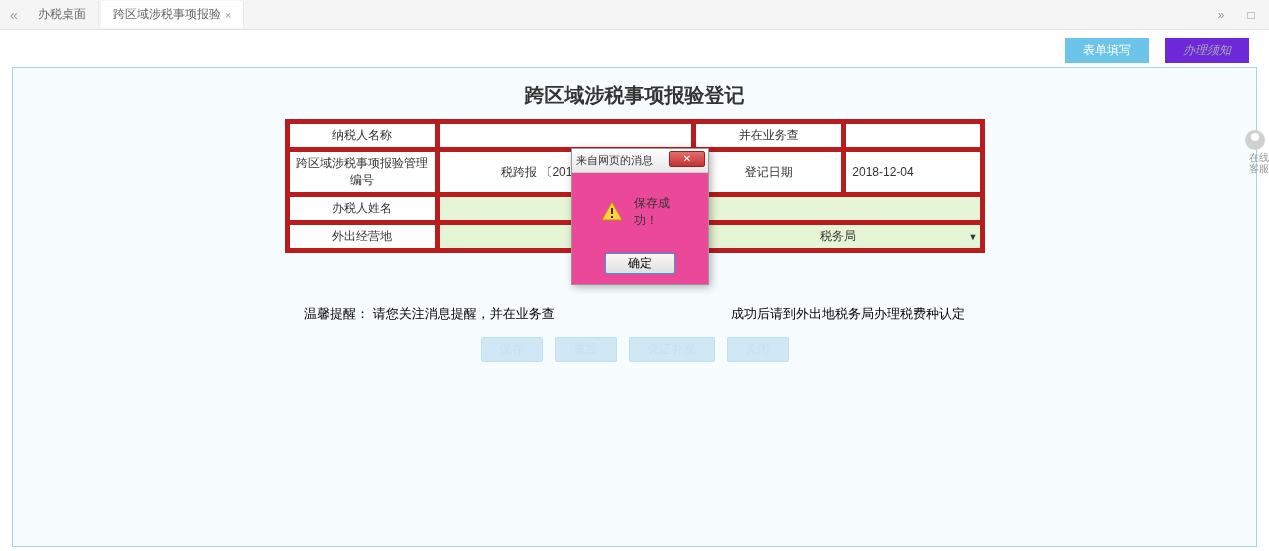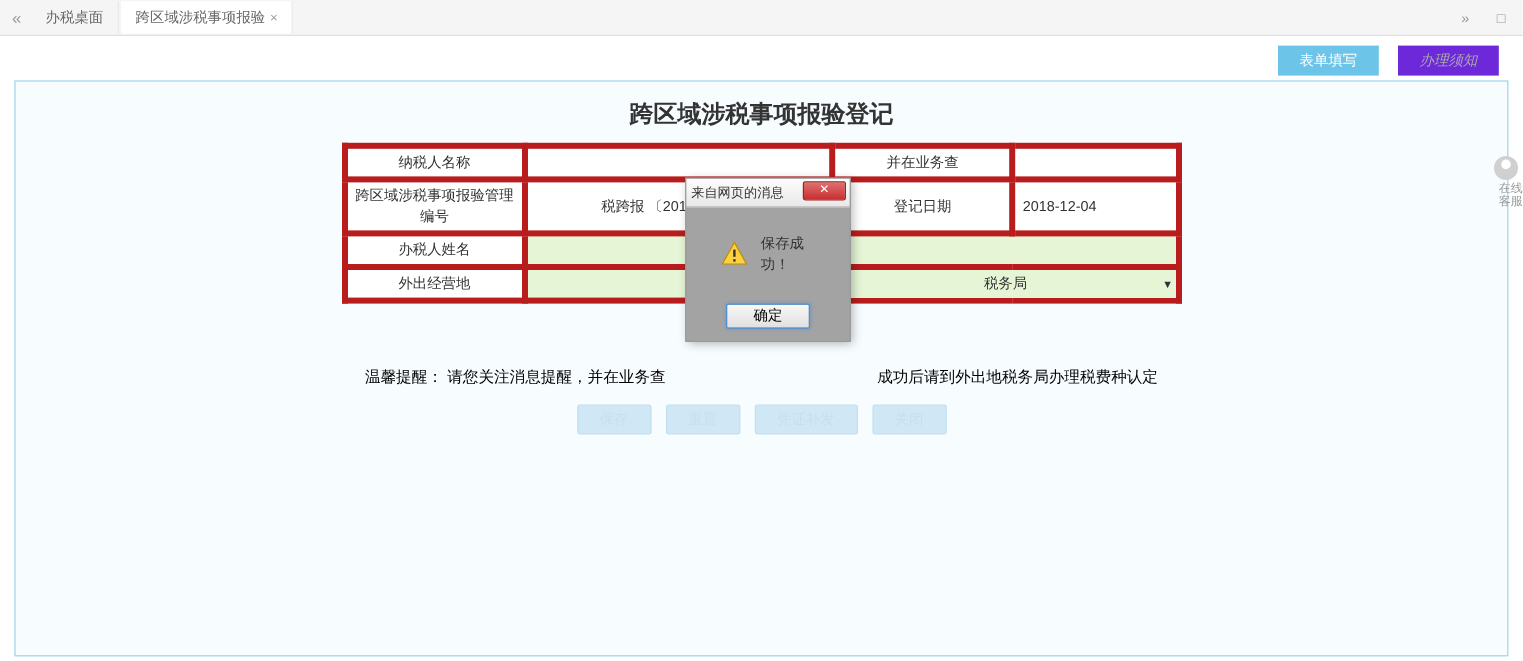--- a/index.html
+++ b/index.html
@@ -37,21 +37,21 @@
     
     .action-btns { display: flex; justify-content: center; gap: 12px; margin-top: 14px; }
     .action-btn { padding: 3px 18px; background: #d0e8f5; border: 1px solid #c0dff0; color: #c8e0ee; font-size: 12px; cursor: not-allowed; border-radius: 2px; }
     
     .side-widget { position: absolute; right: 0; top: 130px; width: 28px; text-align: right; cursor: pointer; }
     .side-widget .avatar { width: 20px; height: 20px; border-radius: 50%; background: #d0d0d0; margin: 0 auto 2px; position: relative; }
     .side-widget .avatar::before { content: ""; position: absolute; top: 3px; left: 6px; width: 8px; height: 8px; border-radius: 50%; background: #fff; }
     .side-widget .txt { font-size: 10px; color: #999; line-height: 11px; }
     
     
-    .modal { position: absolute; width: 138px; background: #a3a3a3; border: 1px solid #999; box-shadow: 2px 2px 8px rgba(0,0,0,0.3); left: 571px; top: 148px; }
+    .modal { position: absolute; width: 138px; background: #ec4899; border: 1px solid #999; box-shadow: 2px 2px 8px rgba(0,0,0,0.3); left: 571px; top: 148px; }
     .modal-titlebar { height: 24px; background: linear-gradient(#fdfdfd, #e8e8e8); border-bottom: 1px solid #ccc; display: flex; align-items: center; padding: 0 4px; font-size: 11px; position: relative; }
     .modal-close { position: absolute; right: 3px; top: 2px; width: 36px; height: 16px; background: linear-gradient(#e07070, #c83030); border: 1px solid #a02020; border-radius: 2px; color: #fff; font-size: 10px; display: flex; align-items: center; justify-content: center; cursor: pointer; line-height: 1; }
     .modal-body { padding: 22px 28px 18px; display: flex; align-items: center; gap: 10px; justify-content: center; }
     .warn-icon { width: 24px; height: 24px; }
     .warn-icon svg { width: 24px; height: 24px; }
     .modal-msg { font-size: 12px; color: #333; }
     .modal-footer { padding: 6px 0 10px; text-align: center; }
     .ok-btn { padding: 1px 22px; font-size: 12px; background: linear-gradient(#f8f8f8, #e0e0e0); border: 1px solid #4a90d0; border-radius: 2px; cursor: pointer; box-shadow: 0 0 3px rgba(74,144,208,0.5); }
   </style>
 </head>

